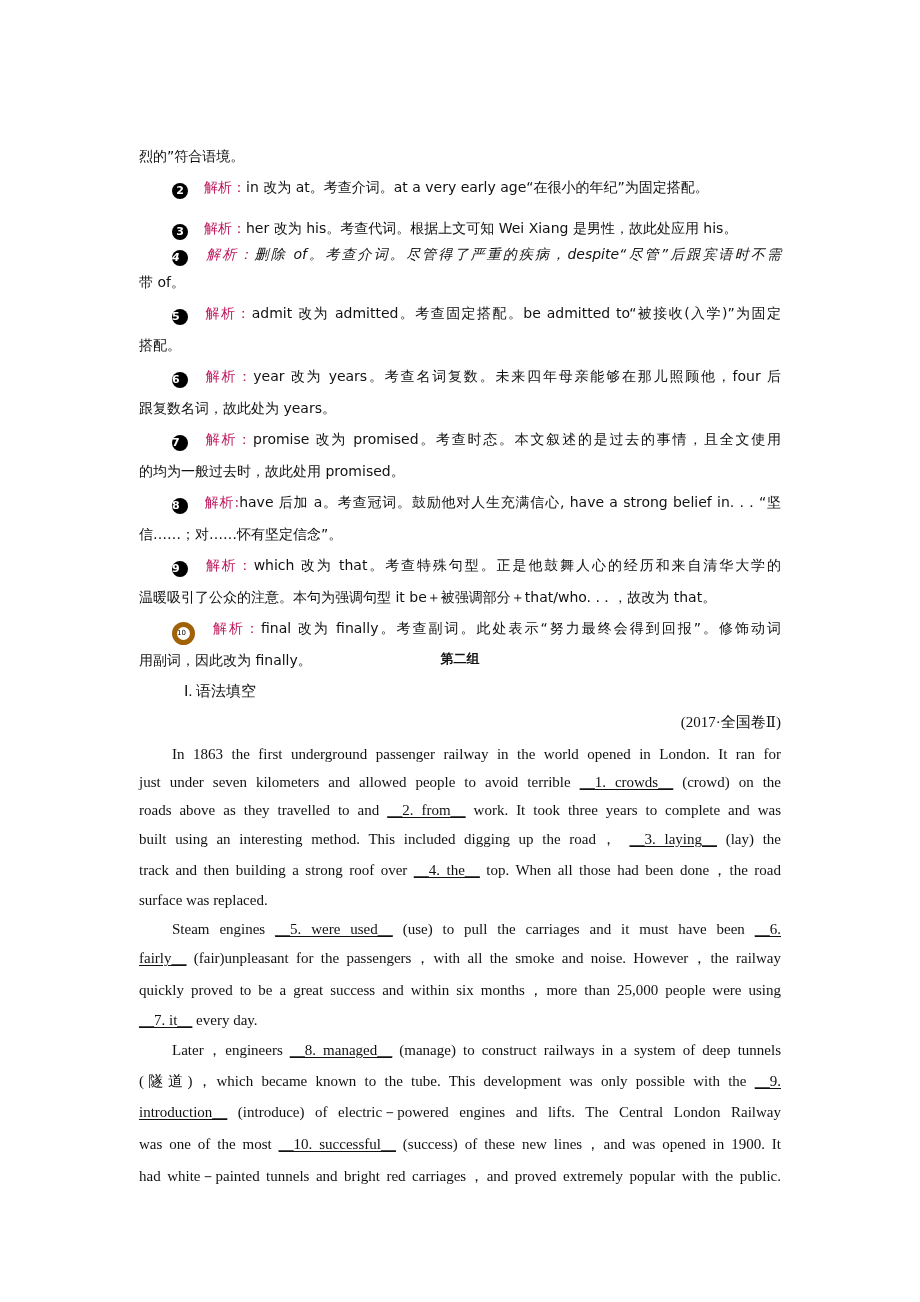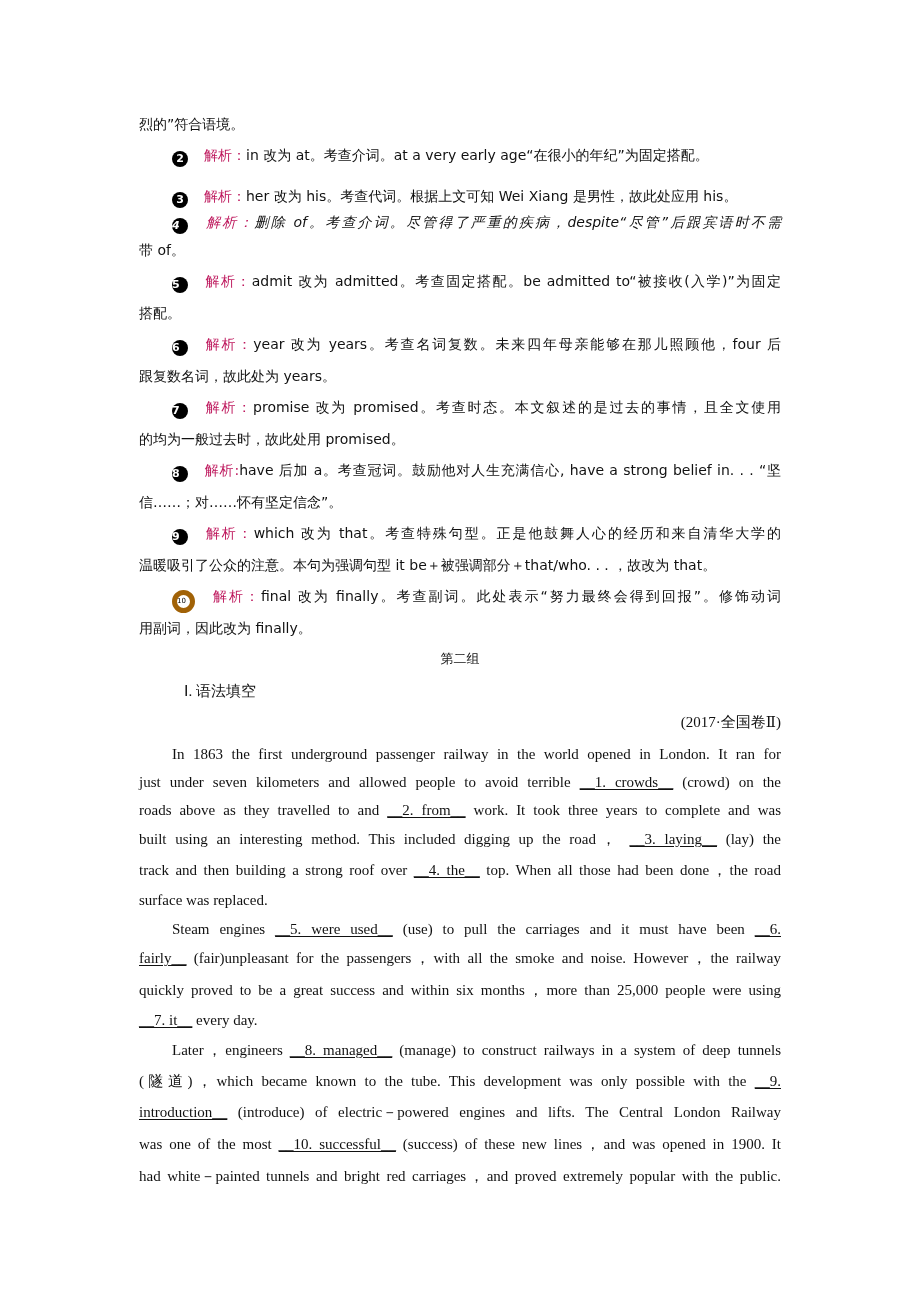--- a/index.html
+++ b/index.html
@@ -8,22 +8,22 @@
   .page { position: absolute; left: 139px; top: 0; width: 642px; }
   .line { position: absolute; left: 0; width: 642px; font-size: 15px; white-space: nowrap; line-height: 20px; }
   .justify { text-align: justify; text-align-last: justify; }
   .indent { left: 33px; width: 609px; }
   .marker { display: inline-block; width: 16px; height: 16px; border-radius: 50%; background: #000; color: #fff;
             font-family: "DejaVu Sans", sans-serif; font-weight: bold; font-size: 11px; line-height: 16px;
             text-align: center; vertical-align: -2px; margin-right: 16px; }
   .marker.outline { background: transparent; color: #000; border: 5px solid #a16207; width: 13px; height: 13px;
                     font-size: 7px; line-height: 13px; font-weight: normal; }
   .label { color: #be185d; font-family: "DejaVu Sans", sans-serif; font-size: 14px; }
-  .cn { font-family: "DejaVu Sans", sans-serif; font-size: 14px; }
-  .title-center { position: absolute; left: 0; width: 642px; text-align: center; font-weight: normal;
+  .cn { font-family: "DejaVu Sans", sans-serif; font-size: 14px; margin-top: 32px; }
+  .title-center { position: absolute; left: 0; width: 642px; text-align: center; font-weight: bold;
                   font-family: "DejaVu Serif", serif; font-size: 13px; }
   .section-head { position: absolute; left: 33px; font-family: Liberation Serif, serif; font-size: 15px; margin-left: 12px; }
   .source { position: absolute; right: 0; font-size: 15px; }
   .blank { text-decoration: underline; text-underline-offset: 2px; margin-top: 24px; }
 </style>
 </head>
 <body>
 
 <div class="page">
   <div class="line cn" style="top:114px">烈的”符合语境。</div>

